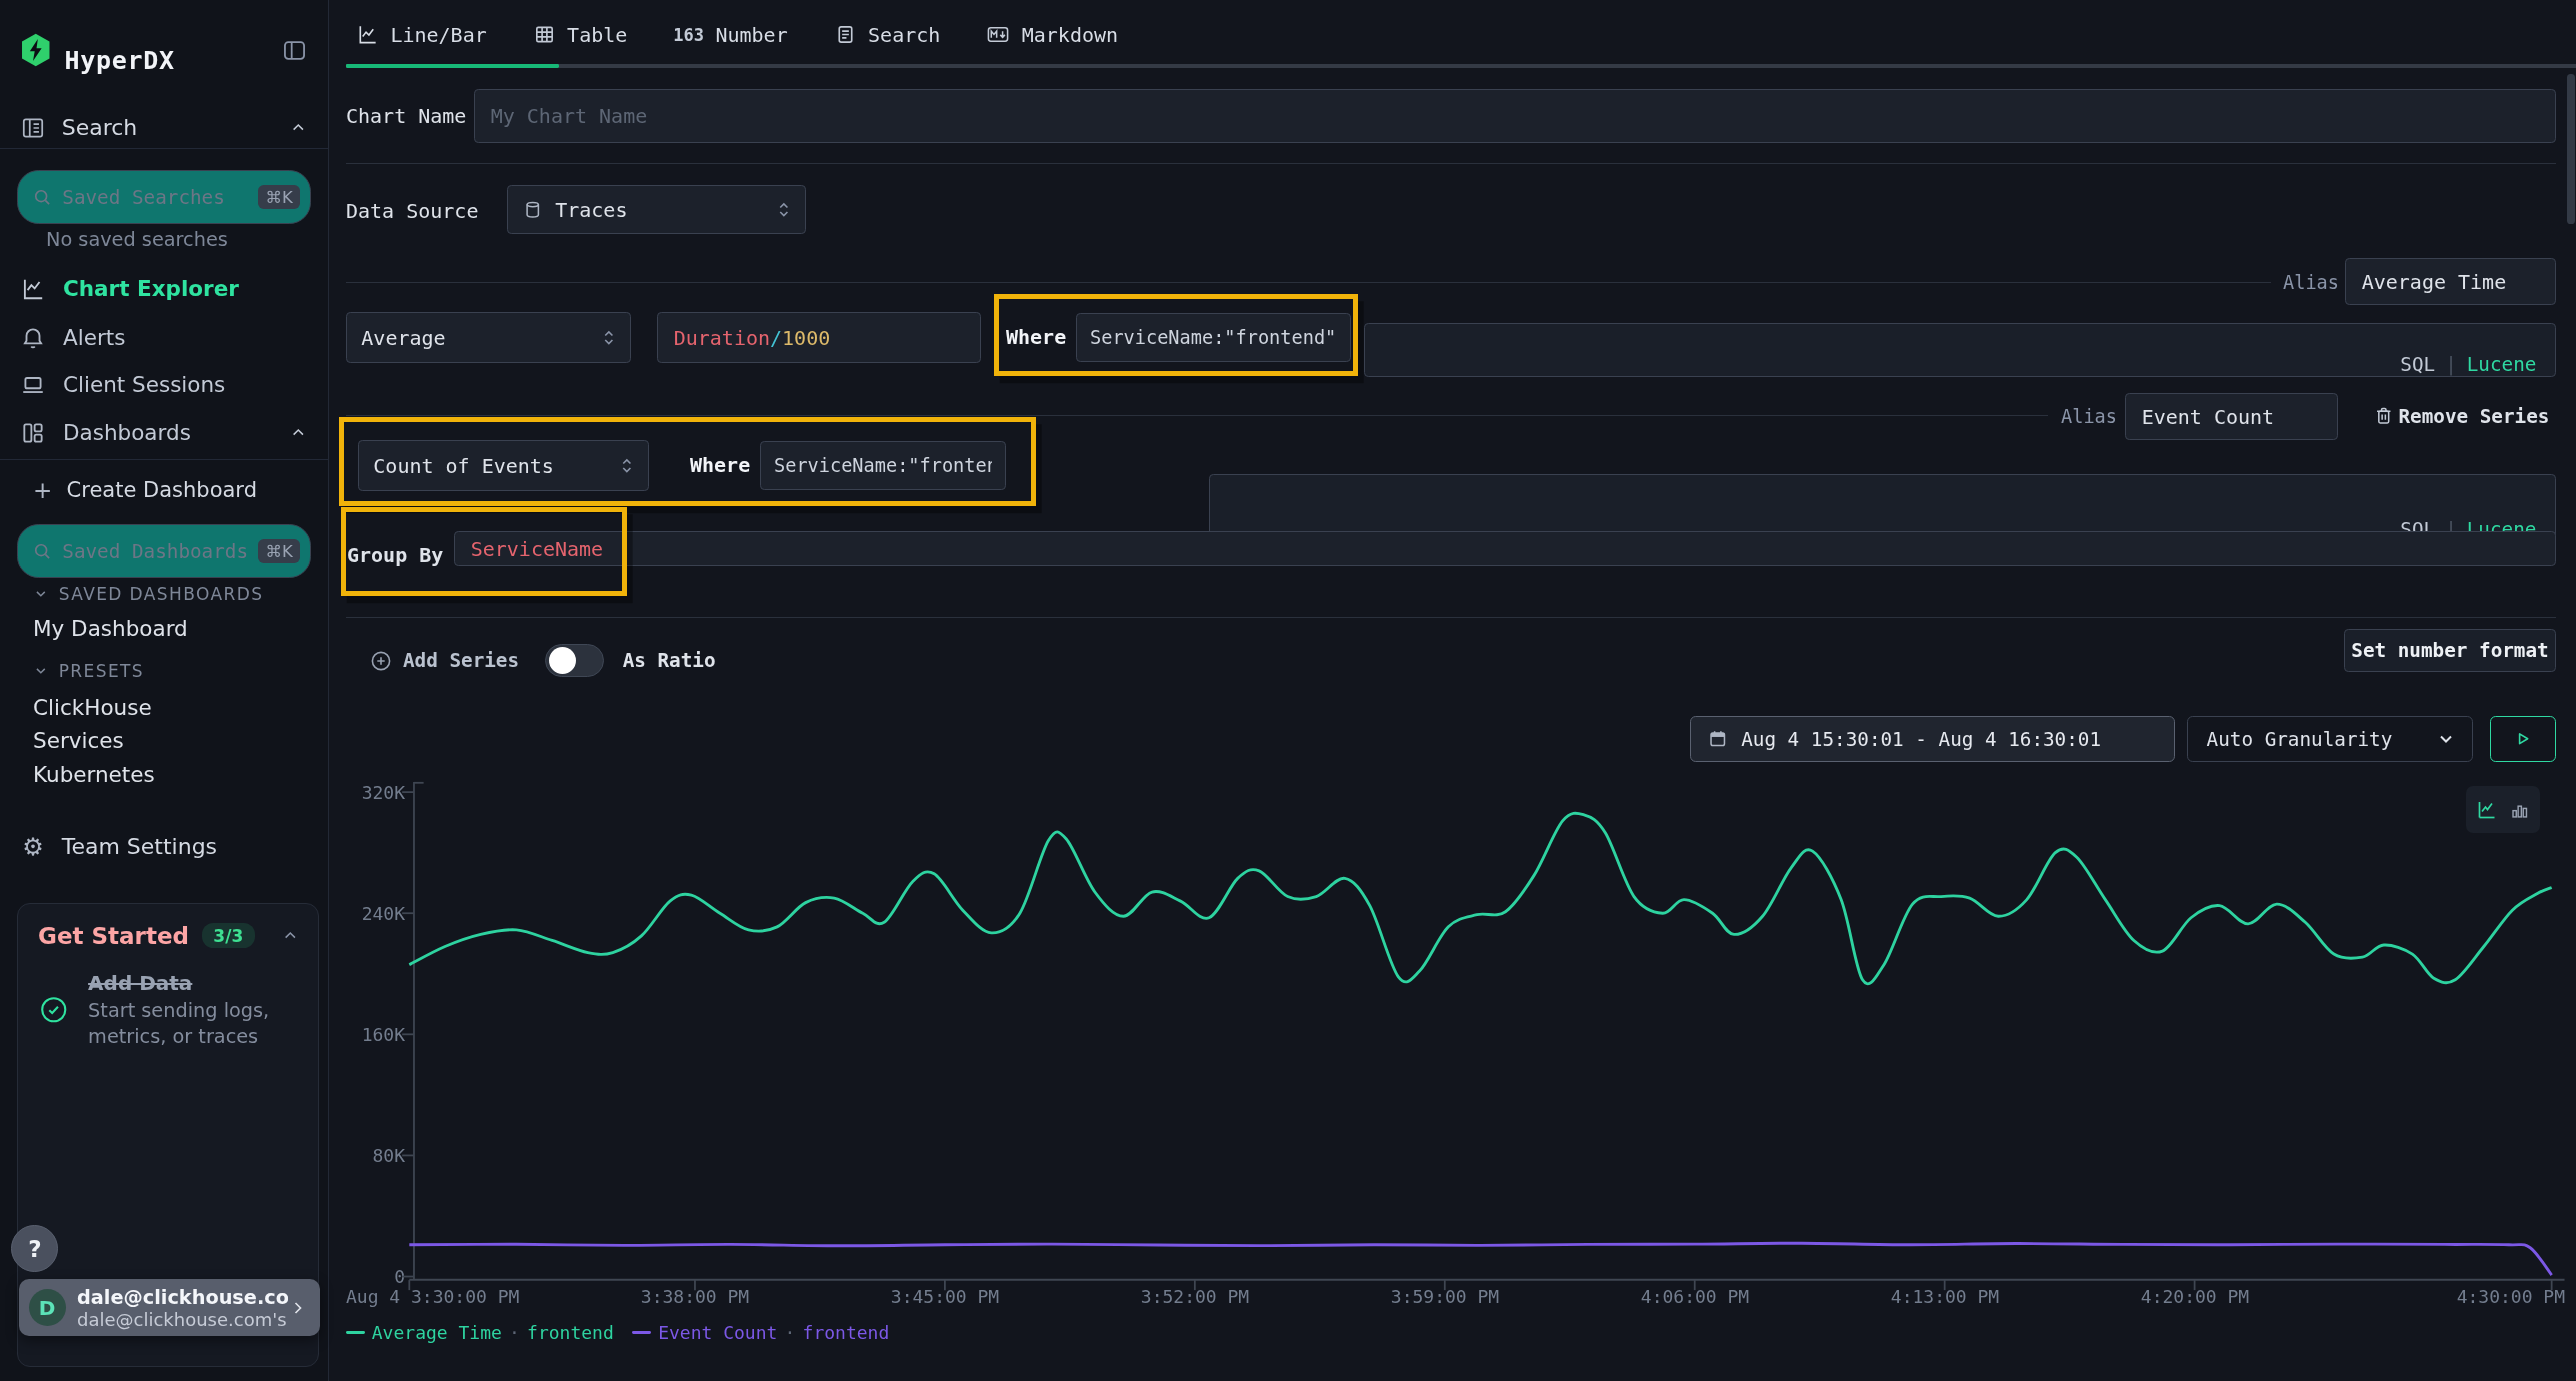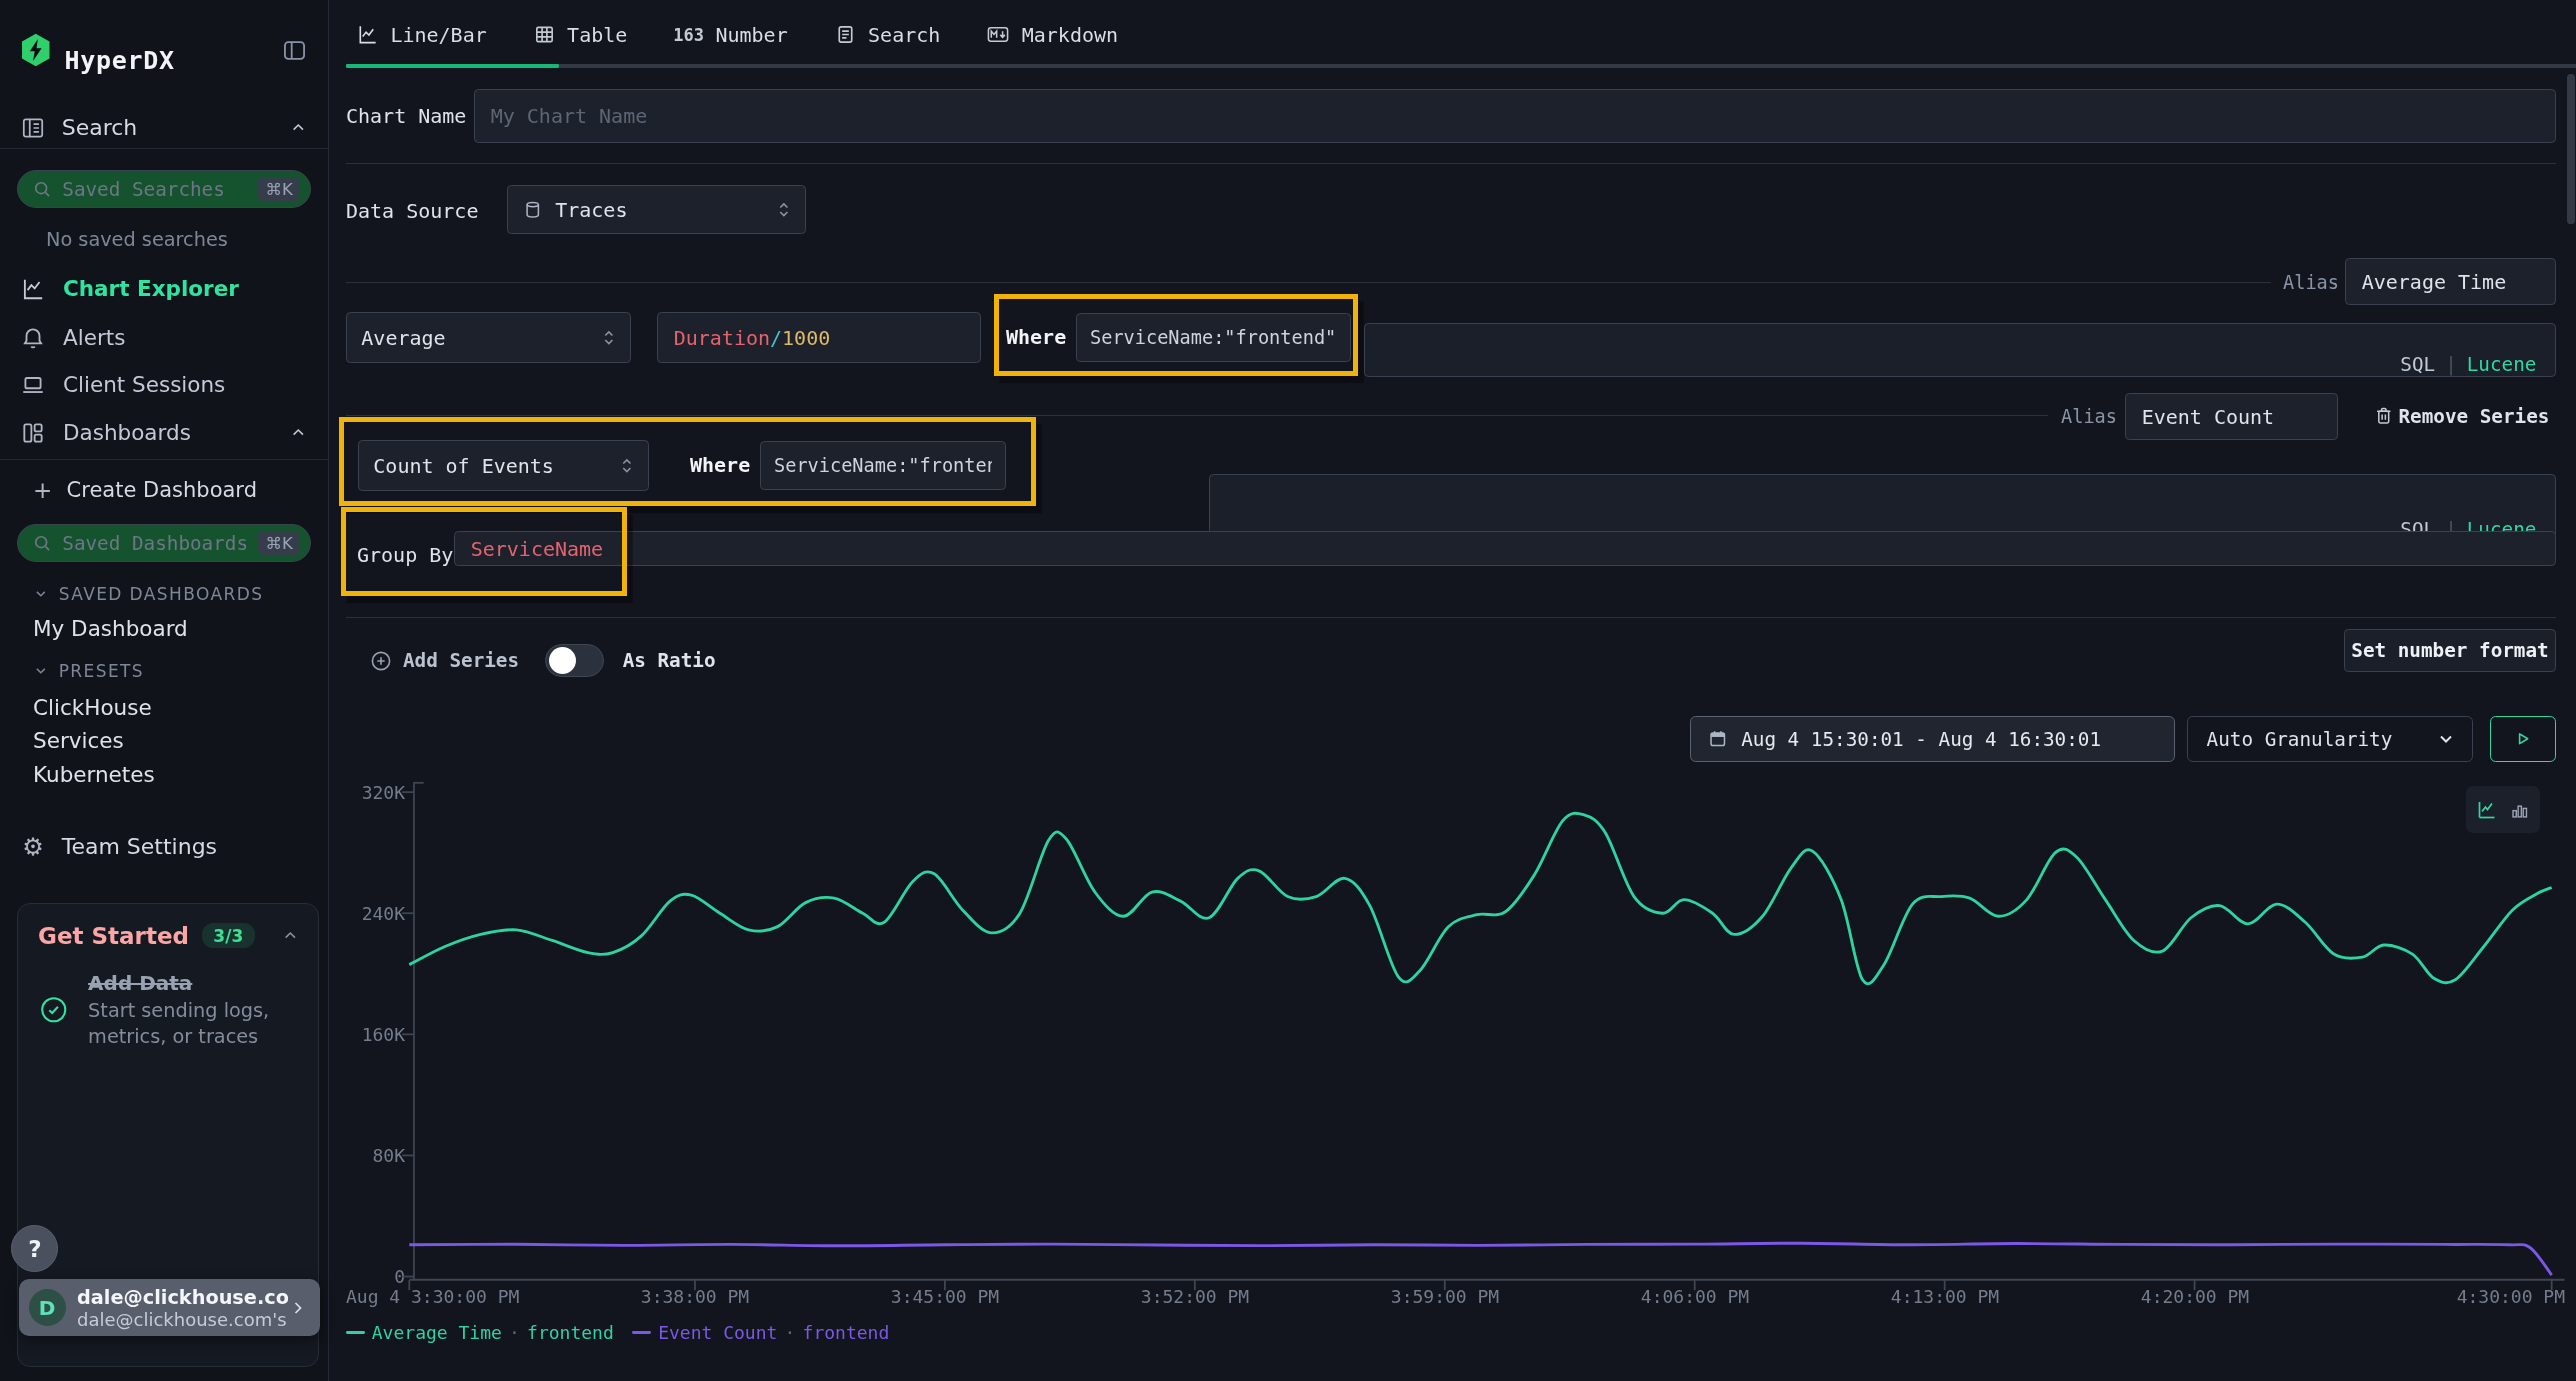--- a/index.html
+++ b/index.html
@@ -18,21 +18,21 @@
   svg{ display:block; }
 
   
   #sidebar{ position:absolute; left:0; top:0; width:329px; height:1381px; background:var(--bg2);
     border-right:0.7px solid #232936; z-index:3; }
   .side-row{ position:absolute; left:20px; right:20px; display:flex; align-items:center; }
   .logo-text{ font-family:var(--mono); font-weight:bold; font-size:25px; color:#f2f4f8; letter-spacing:0.7px; margin-left:13px;margin-top:20px; }
   .icon{ flex:0 0 auto; display:inline-flex; align-items:center; justify-content:center; }
   .section-label{ font-size:22px; color:#d5dae3; margin-left:15.7px; flex:1; }
   .side-hr{ position:absolute; left:0; right:0; height:0.7px; background:#222836; }
-  .pill{ position:absolute; left:17px; right:17px; height:38px; background:#14532d; border:0.7px solid #3a4150;
+  .pill{ position:absolute; left:17px; right:17px; height:54px; background:#0f766e; border:0.7px solid #3a4150;
     border-radius:21.5px; display:flex; align-items:center; padding:0 10px 0 14.3px; }
   .pill input{ flex:1; background:transparent; border:none; outline:none; font-family:var(--mono);
     font-size:19.3px; color:var(--txt); margin-left:10px; min-width:0; }
   .pill input::placeholder{ color:#6d7686; }
   .kbd{ background:#363d4a; border-radius:5.7px; padding:2.1px 7.2px; font-size:16.5px; color:#9aa3b3; font-family:var(--sans); }
   .nav-item{ height:31.5px; }
   .nav-label{ font-size:21.5px; color:var(--navtxt); margin-left:17px; flex:1; }
   .nav-label.active{ color:#2fe3a0; font-weight:bold; }
   .caps{ font-size:17px; letter-spacing:1.4px; color:#7e8798; margin-left:10px; }
   .subitem{ font-size:21.5px; color:#dfe3ea; }
@@ -457,21 +457,21 @@
 <div class="mlabel boldlabel" style="left:690px; top:453px;">Where</div>
 <div class="box" style="left:760px; width:246px; top:441px; height:49px;">
   <input style="font-size: 18.6px; color: rgb(206, 212, 222); padding: 0px 13px;" value="ServiceName:&quot;frontend&quot;">
 </div>
 <div class="widebox" style="left:1209px; right:20px; top:474px; height:68px;">
   <span class="langtoggle">
     <span>SQL</span><span class="sep">|</span><span class="lucene">Lucene</span>
   </span>
 </div>
 
-<div class="mlabel" style="left:357px; top:543px;">Group By</div>
+<div class="mlabel" style="left:347px; top:543px;font-weight:bold;">Group By</div>
 <div class="box" style="left:454px; right:20px; top:531px; height:35px;">
   <span class="code" id="group-by-value" style="color: rgb(229, 100, 110);">ServiceName</span>
 </div>
 
 <div class="hl-box" style="left:994px; top:294px; width:364px; height:82px;"></div>
 <div class="hl-box" style="left:339px; top:417px; width:697px; height:89px;"></div>
 <div class="hl-box" style="left:341px; top:507px; width:286px; height:89px;"></div>
 
 <div class="mdivider" style="left:346px; right:20px; top:617px;"></div>
 

